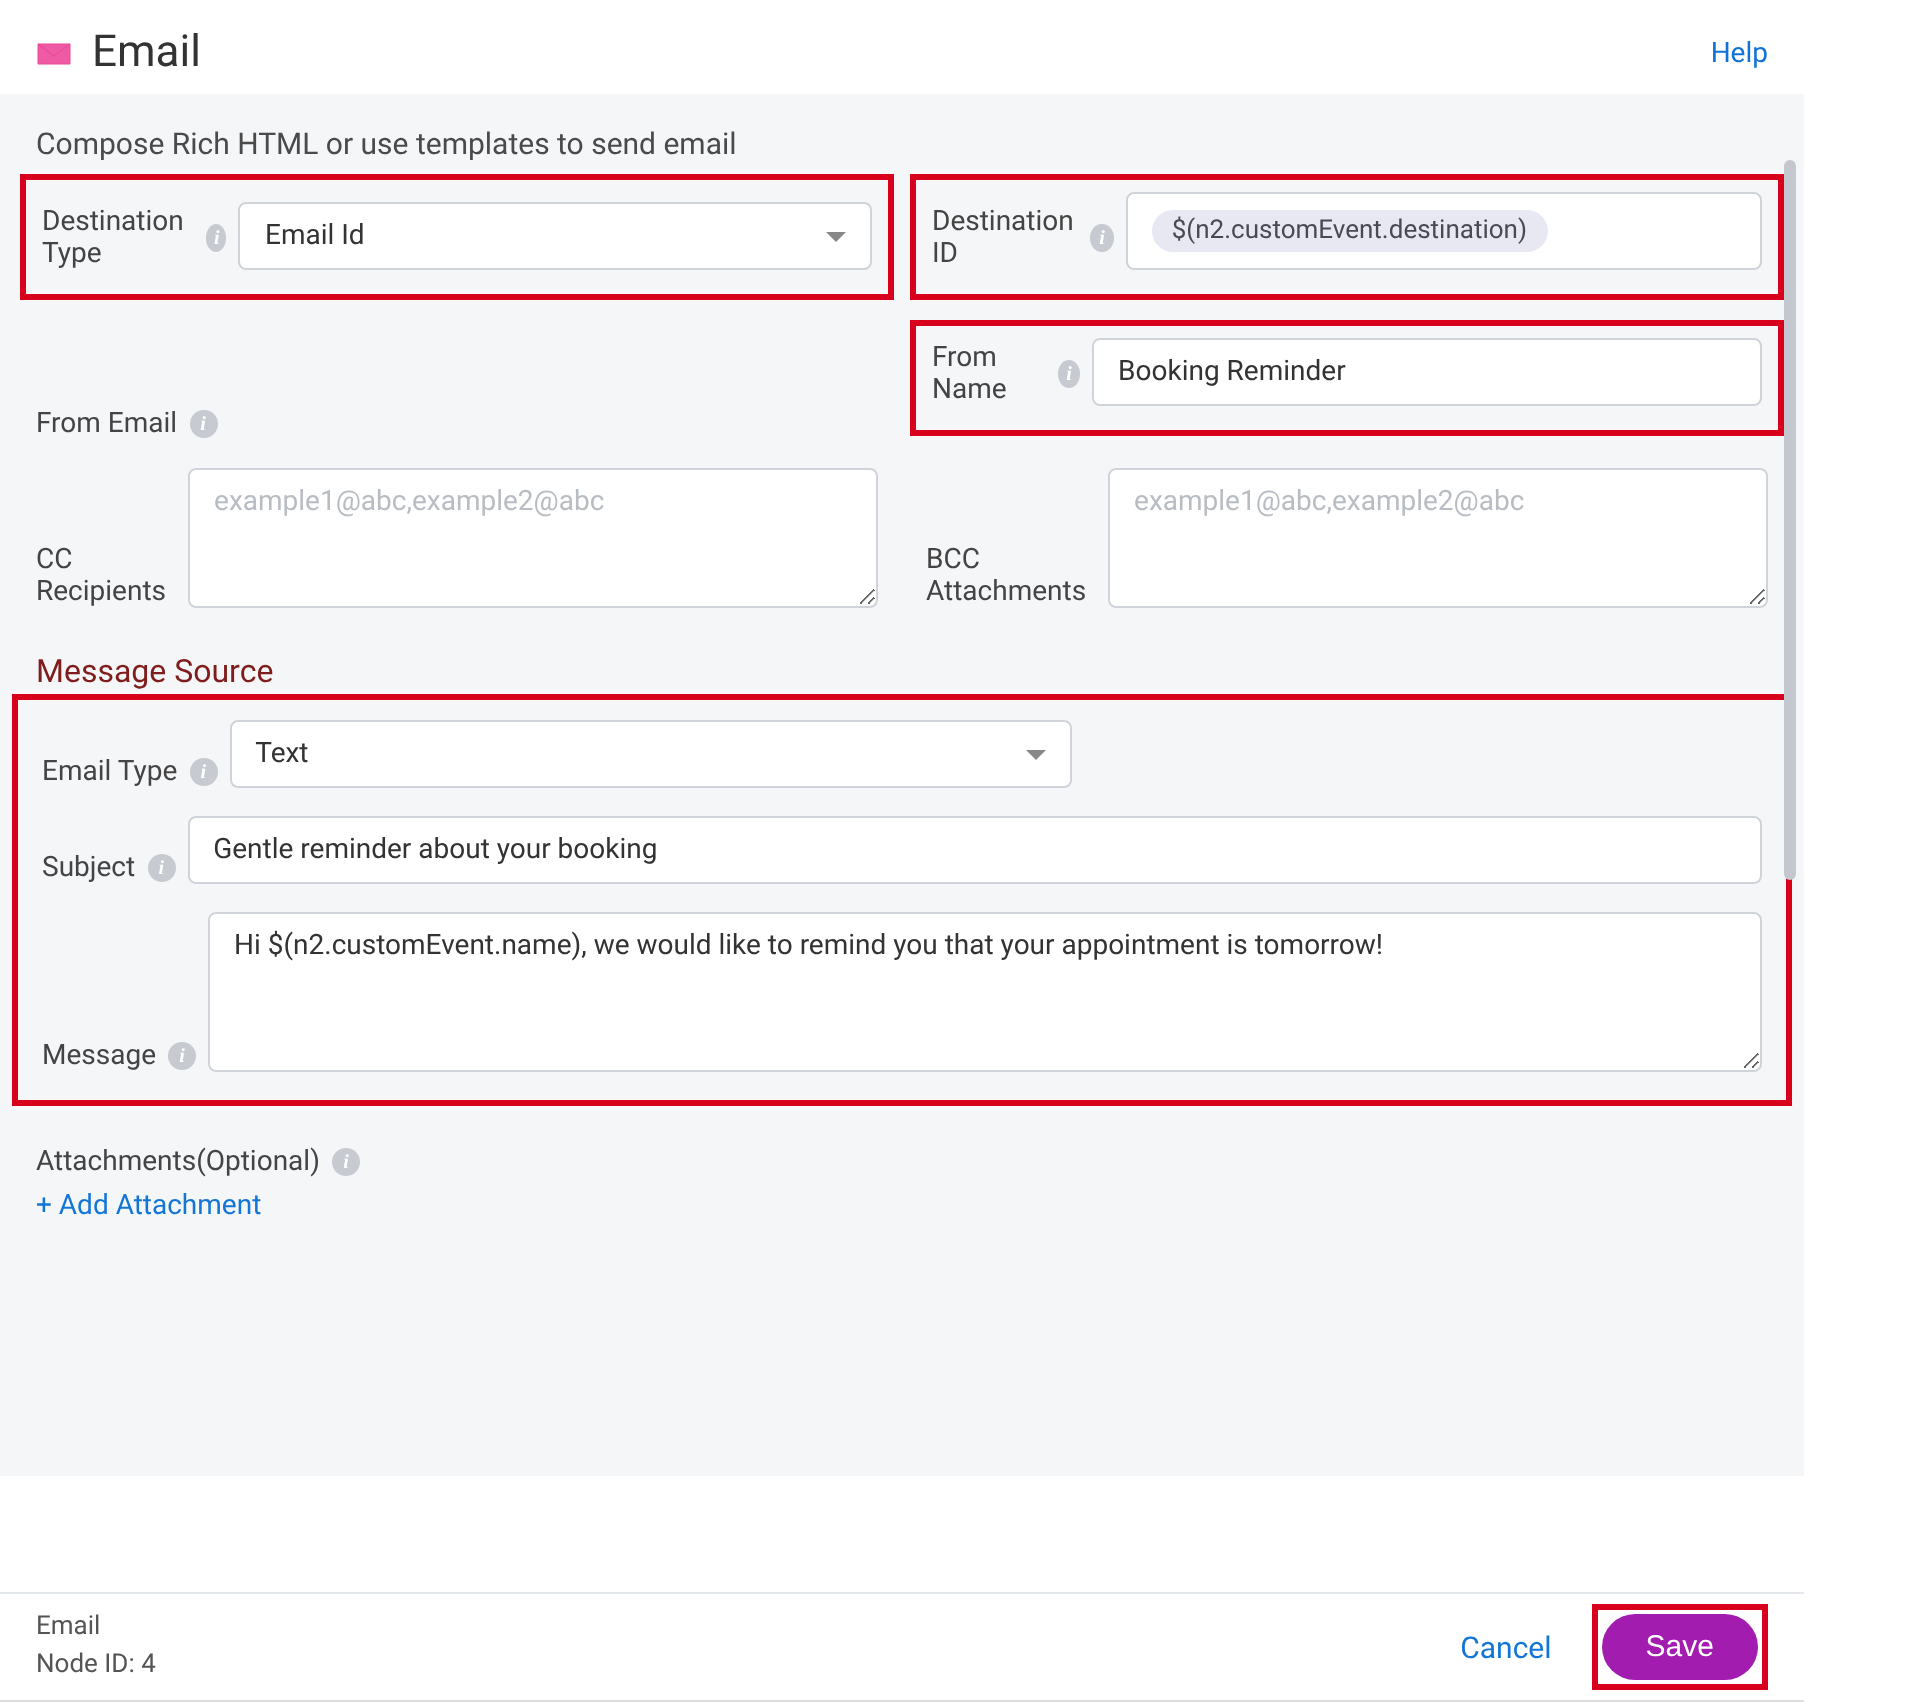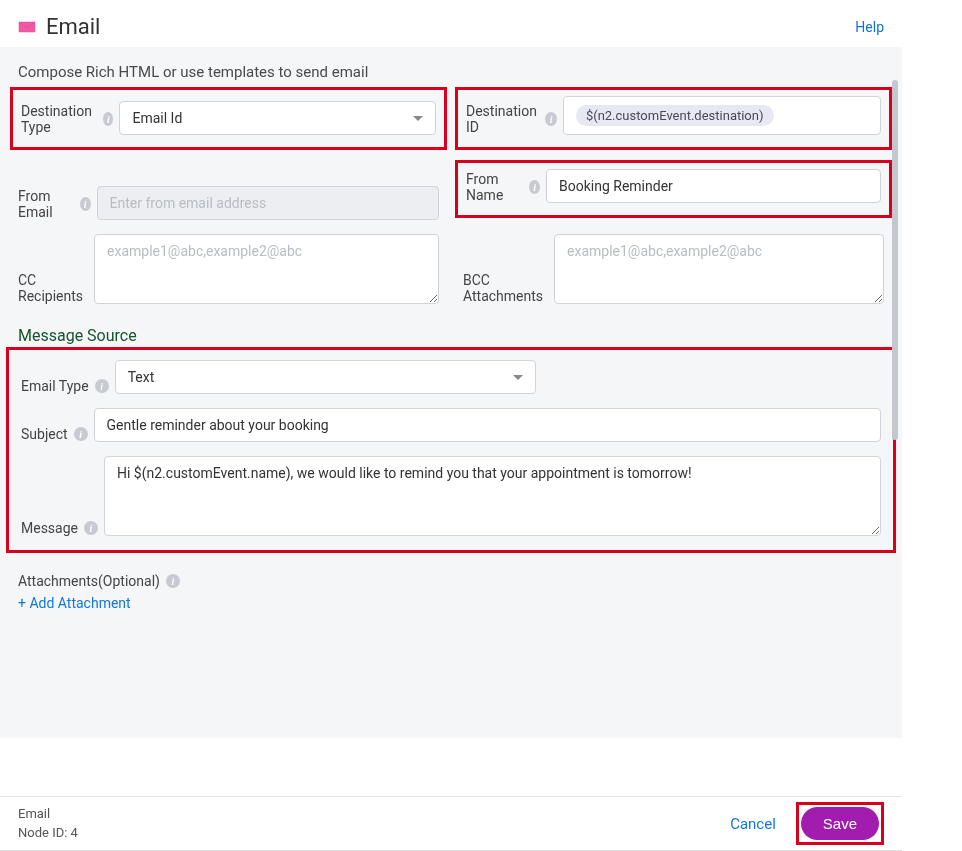--- a/index.html
+++ b/index.html
@@ -161,21 +161,21 @@
   }
   .textarea {
     min-height: 70px;
     resize: vertical;
   }
   .textarea.msg {
     min-height: 80px;
   }
   .section-title {
     font-size: 16px;
-    color: #14532d;
+    color: #7f1d1d;
     margin: 22px 0 12px 0;
   }
   .add-link {
     color: #1276d6;
     font-size: 14px;
     cursor: pointer;
     margin-top: 6px;
     display: inline-block;
   }
   .footer {
@@ -277,21 +277,20 @@
         </div>
       </div>
     </div>
 
     <div class="two-col">
       <div class="field-group">
         <div class="label-row">
           <span>From Email</span>
           <span class="info-icon">i</span>
         </div>
-        <input class="input disabled" disabled="" placeholder="Enter from email address" style="">
       </div>
       <div class="field-group highlight">
         <div class="label-row">
           <span>From Name</span>
           <span class="info-icon">i</span>
         </div>
         <input class="input" value="Booking Reminder" style="">
       </div>
     </div>
 

